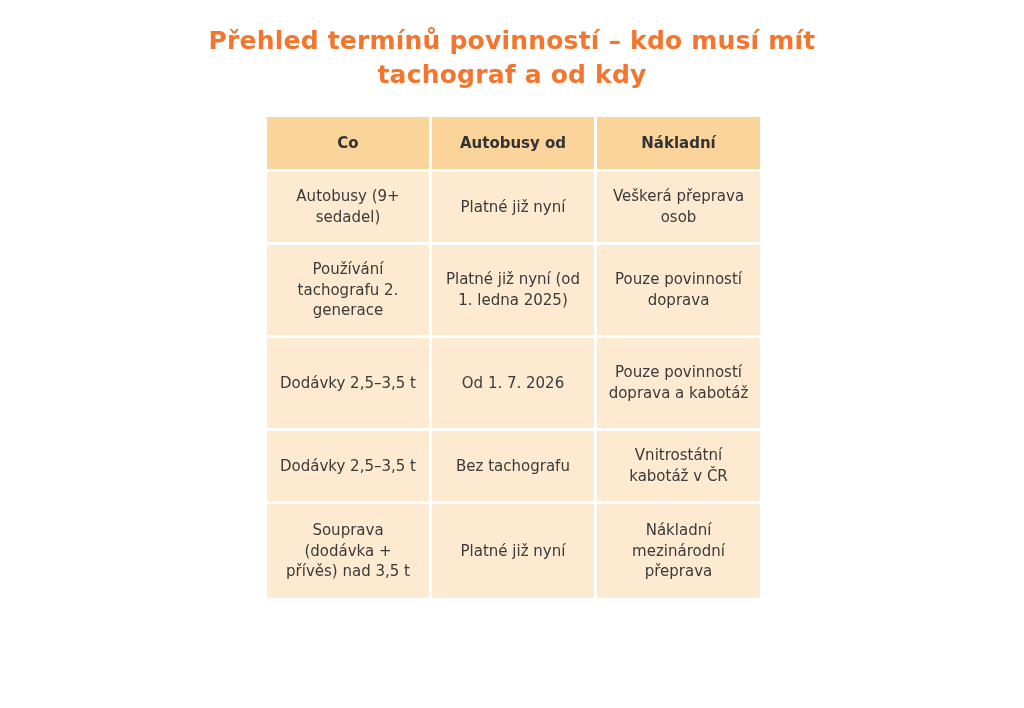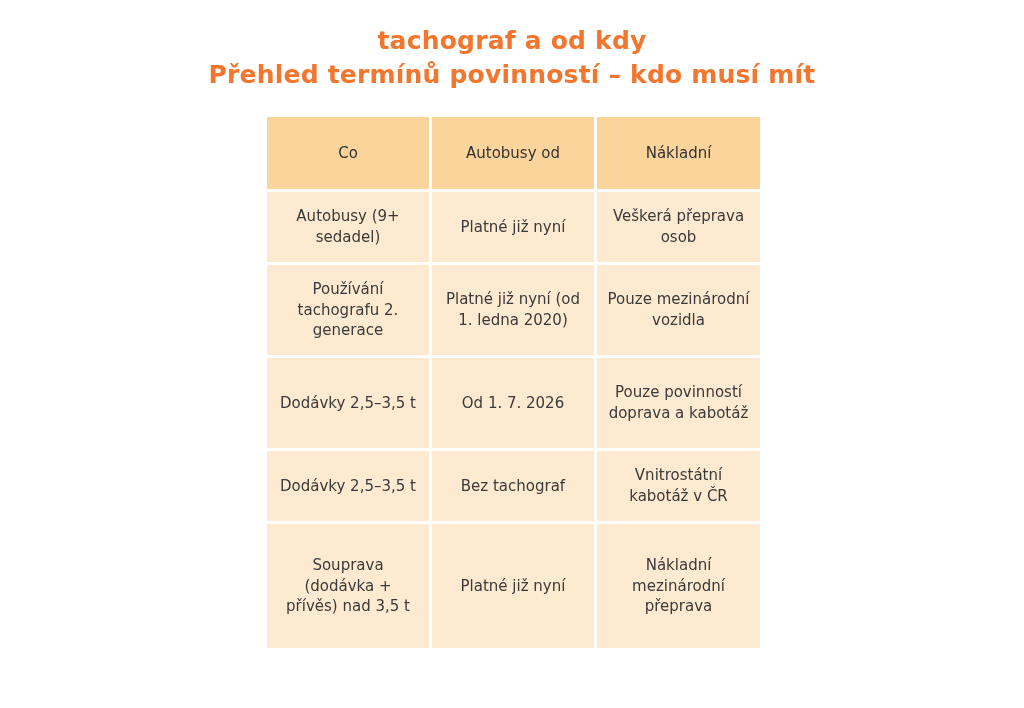--- a/index.html
+++ b/index.html
@@ -40,22 +40,22 @@
   table.tacho {
     border-collapse: separate;
     border-spacing: 3px 3px;
     width: 496px;
     table-layout: fixed;
   }
   table.tacho th {
     background: #fbd49b;
     color: #333333;
     font-size: 15px;
-    font-weight: normal;
-    height: 72px;
+    font-weight: bold;
+    height: 52px;
     vertical-align: middle;
     text-align: center;
     padding: 6px 8px;
     border: none;
   }
   table.tacho td {
     background: #fdead0;
     color: #3a3a3a;
     font-size: 15px;
     font-weight: normal;
@@ -63,30 +63,30 @@
     text-align: center;
     padding: 10px 10px;
     line-height: 1.38;
     border: none;
   }
   table.tacho col.c1 { width: 162px; }
   table.tacho col.c2 { width: 162px; }
   table.tacho col.c3 { width: 163px; }
   tr.h2 td { height: 70px; }
   tr.h3 td { height: 90px; }
-  tr.h4 td { height: 124px; }
+  tr.h4 td { height: 94px; }
 </style>
 </head>
 <body>
 
 <div class="page">
 
   <h1 class="title">
+    <span class="line">Přehled termínů povinností – kdo musí mít</span>
     <span class="line">tachograf a od kdy</span>
-    <span class="line">Přehled termínů povinností – kdo musí mít</span>
   </h1>
 
   <div class="table-wrap">
     <table class="tacho">
       <colgroup>
         <col class="c1">
           <col class="c2">
           <col class="c3">
       </colgroup>
       <thead>
@@ -97,31 +97,31 @@
         </tr>
       </thead>
       <tbody>
         <tr class="h2">
           <td>Autobusy (9+ sedadel)</td>
           <td>Platné již nyní</td>
           <td>Veškerá přeprava osob</td>
         </tr>
         <tr class="h3">
           <td>Používání tachografu 2. generace</td>
-          <td>Platné již nyní (od 1. ledna 2020)</td>
-          <td>Pouze mezinárodní vozidla</td>
+          <td>Platné již nyní (od 1. ledna 2025)</td>
+          <td>Pouze povinností doprava</td>
         </tr>
         <tr class="h3">
           <td>Dodávky 2,5–3,5 t</td>
           <td>Od 1. 7. 2026</td>
           <td>Pouze povinností doprava a kabotáž</td>
         </tr>
         <tr class="h2">
           <td>Dodávky 2,5–3,5 t</td>
-          <td>Bez tachograf</td>
+          <td>Bez tachografu</td>
           <td>Vnitrostátní kabotáž v ČR</td>
         </tr>
         <tr class="h4">
           <td>Souprava (dodávka + přívěs) nad 3,5 t</td>
           <td>Platné již nyní</td>
           <td>Nákladní mezinárodní přeprava</td>
         </tr>
       </tbody>
     </table>
   </div>

